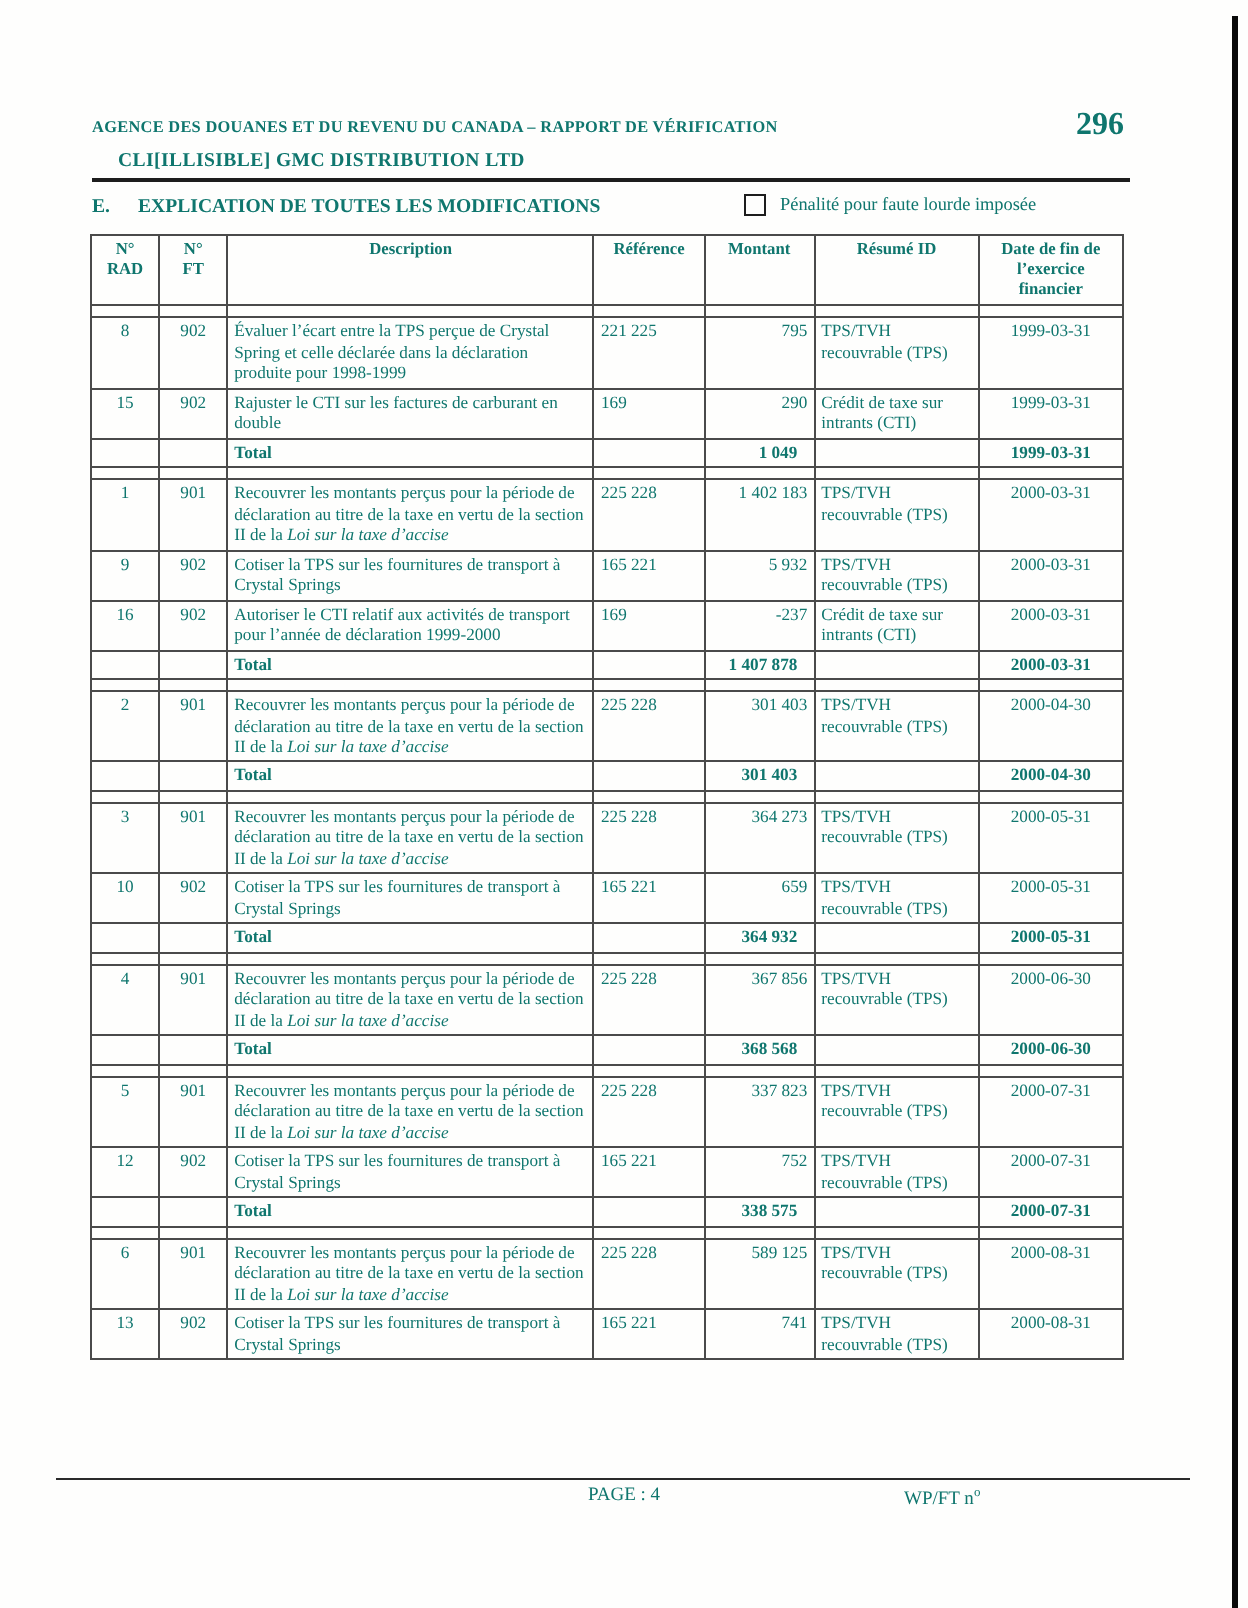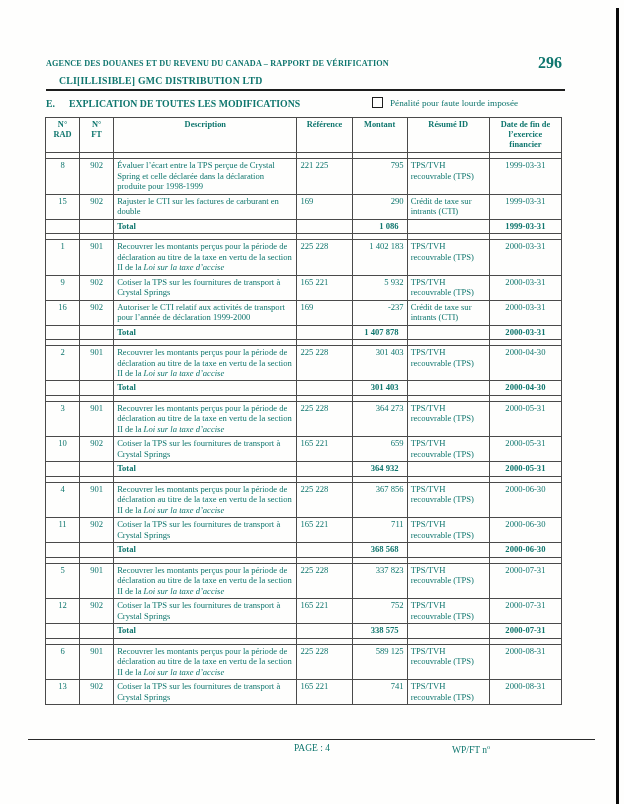--- a/index.html
+++ b/index.html
@@ -34,21 +34,21 @@
   .header-rule {
     position:absolute; left:46px; top:89px; width:519px; height:0;
     border-top:2px solid #1d1d1d;
   }
   .section-row {
     position:absolute; left:46px; top:98px; width:540px;
     font-size:9.8px; font-weight:bold;
   }
   .section-letter { position:absolute; left:0; top:0; }
   .section-title  { position:absolute; left:23px; top:0; white-space:nowrap; }
-  .penalty-group  { position:absolute; left:326px; top:-1px; display:flex; align-items:center; }
+  .penalty-group  { position:absolute; left:326px; top:-1px; display:flex; }
   .penalty-box {
     width:9px; height:9px; border:1.2px solid #1d1d1d; background:#fefefd;
     margin-right:7px; flex:none;
   }
   .penalty-label { font-size:9.2px; font-weight:normal; white-space:nowrap; }
 
   table.mod {
     position:absolute; left:45px; top:117px;
     width:517px; table-layout:fixed; border-collapse:collapse;
     font-size:8.6px; line-height:1.22;
@@ -158,21 +158,21 @@
           <td class="c-ref">169</td>
           <td class="c-amt">290</td>
           <td class="c-res">Crédit de taxe sur intrants (CTI)</td>
           <td class="c-date">1999-03-31</td>
         </tr>
         <tr class="total">
           <td class="c-rad"></td>
           <td class="c-ft"></td>
           <td class="c-desc">Total</td>
           <td class="c-ref"></td>
-          <td class="c-amt">1 086</td>
+          <td class="c-amt">1 049</td>
           <td class="c-res"></td>
           <td class="c-date">1999-03-31</td>
         </tr>
         <tr class="spacer">
           <td class="c-rad"></td>
           <td class="c-ft"></td>
           <td class="c-desc"></td>
           <td class="c-ref"></td>
           <td class="c-amt"></td>
           <td class="c-res"></td>
@@ -288,29 +288,20 @@
         </tr>
         <tr>
           <td class="c-rad">4</td>
           <td class="c-ft">901</td>
           <td class="c-desc"><span>Recouvrer les montants perçus pour la période de déclaration au titre de la taxe en vertu de la section II de la </span><span class="desc-italic">Loi sur la taxe d’accise</span></td>
           <td class="c-ref">225 228</td>
           <td class="c-amt">367 856</td>
           <td class="c-res">TPS/TVH recouvrable (TPS)</td>
           <td class="c-date">2000-06-30</td>
         </tr>
-        <tr>
-          <td class="c-rad">11</td>
-          <td class="c-ft">902</td>
-          <td class="c-desc"><span>Cotiser la TPS sur les fournitures de transport à Crystal Springs</span></td>
-          <td class="c-ref">165 221</td>
-          <td class="c-amt">711</td>
-          <td class="c-res">TPS/TVH recouvrable (TPS)</td>
-          <td class="c-date">2000-06-30</td>
-        </tr>
         <tr class="total">
           <td class="c-rad"></td>
           <td class="c-ft"></td>
           <td class="c-desc">Total</td>
           <td class="c-ref"></td>
           <td class="c-amt">368 568</td>
           <td class="c-res"></td>
           <td class="c-date">2000-06-30</td>
         </tr>
         <tr class="spacer">

